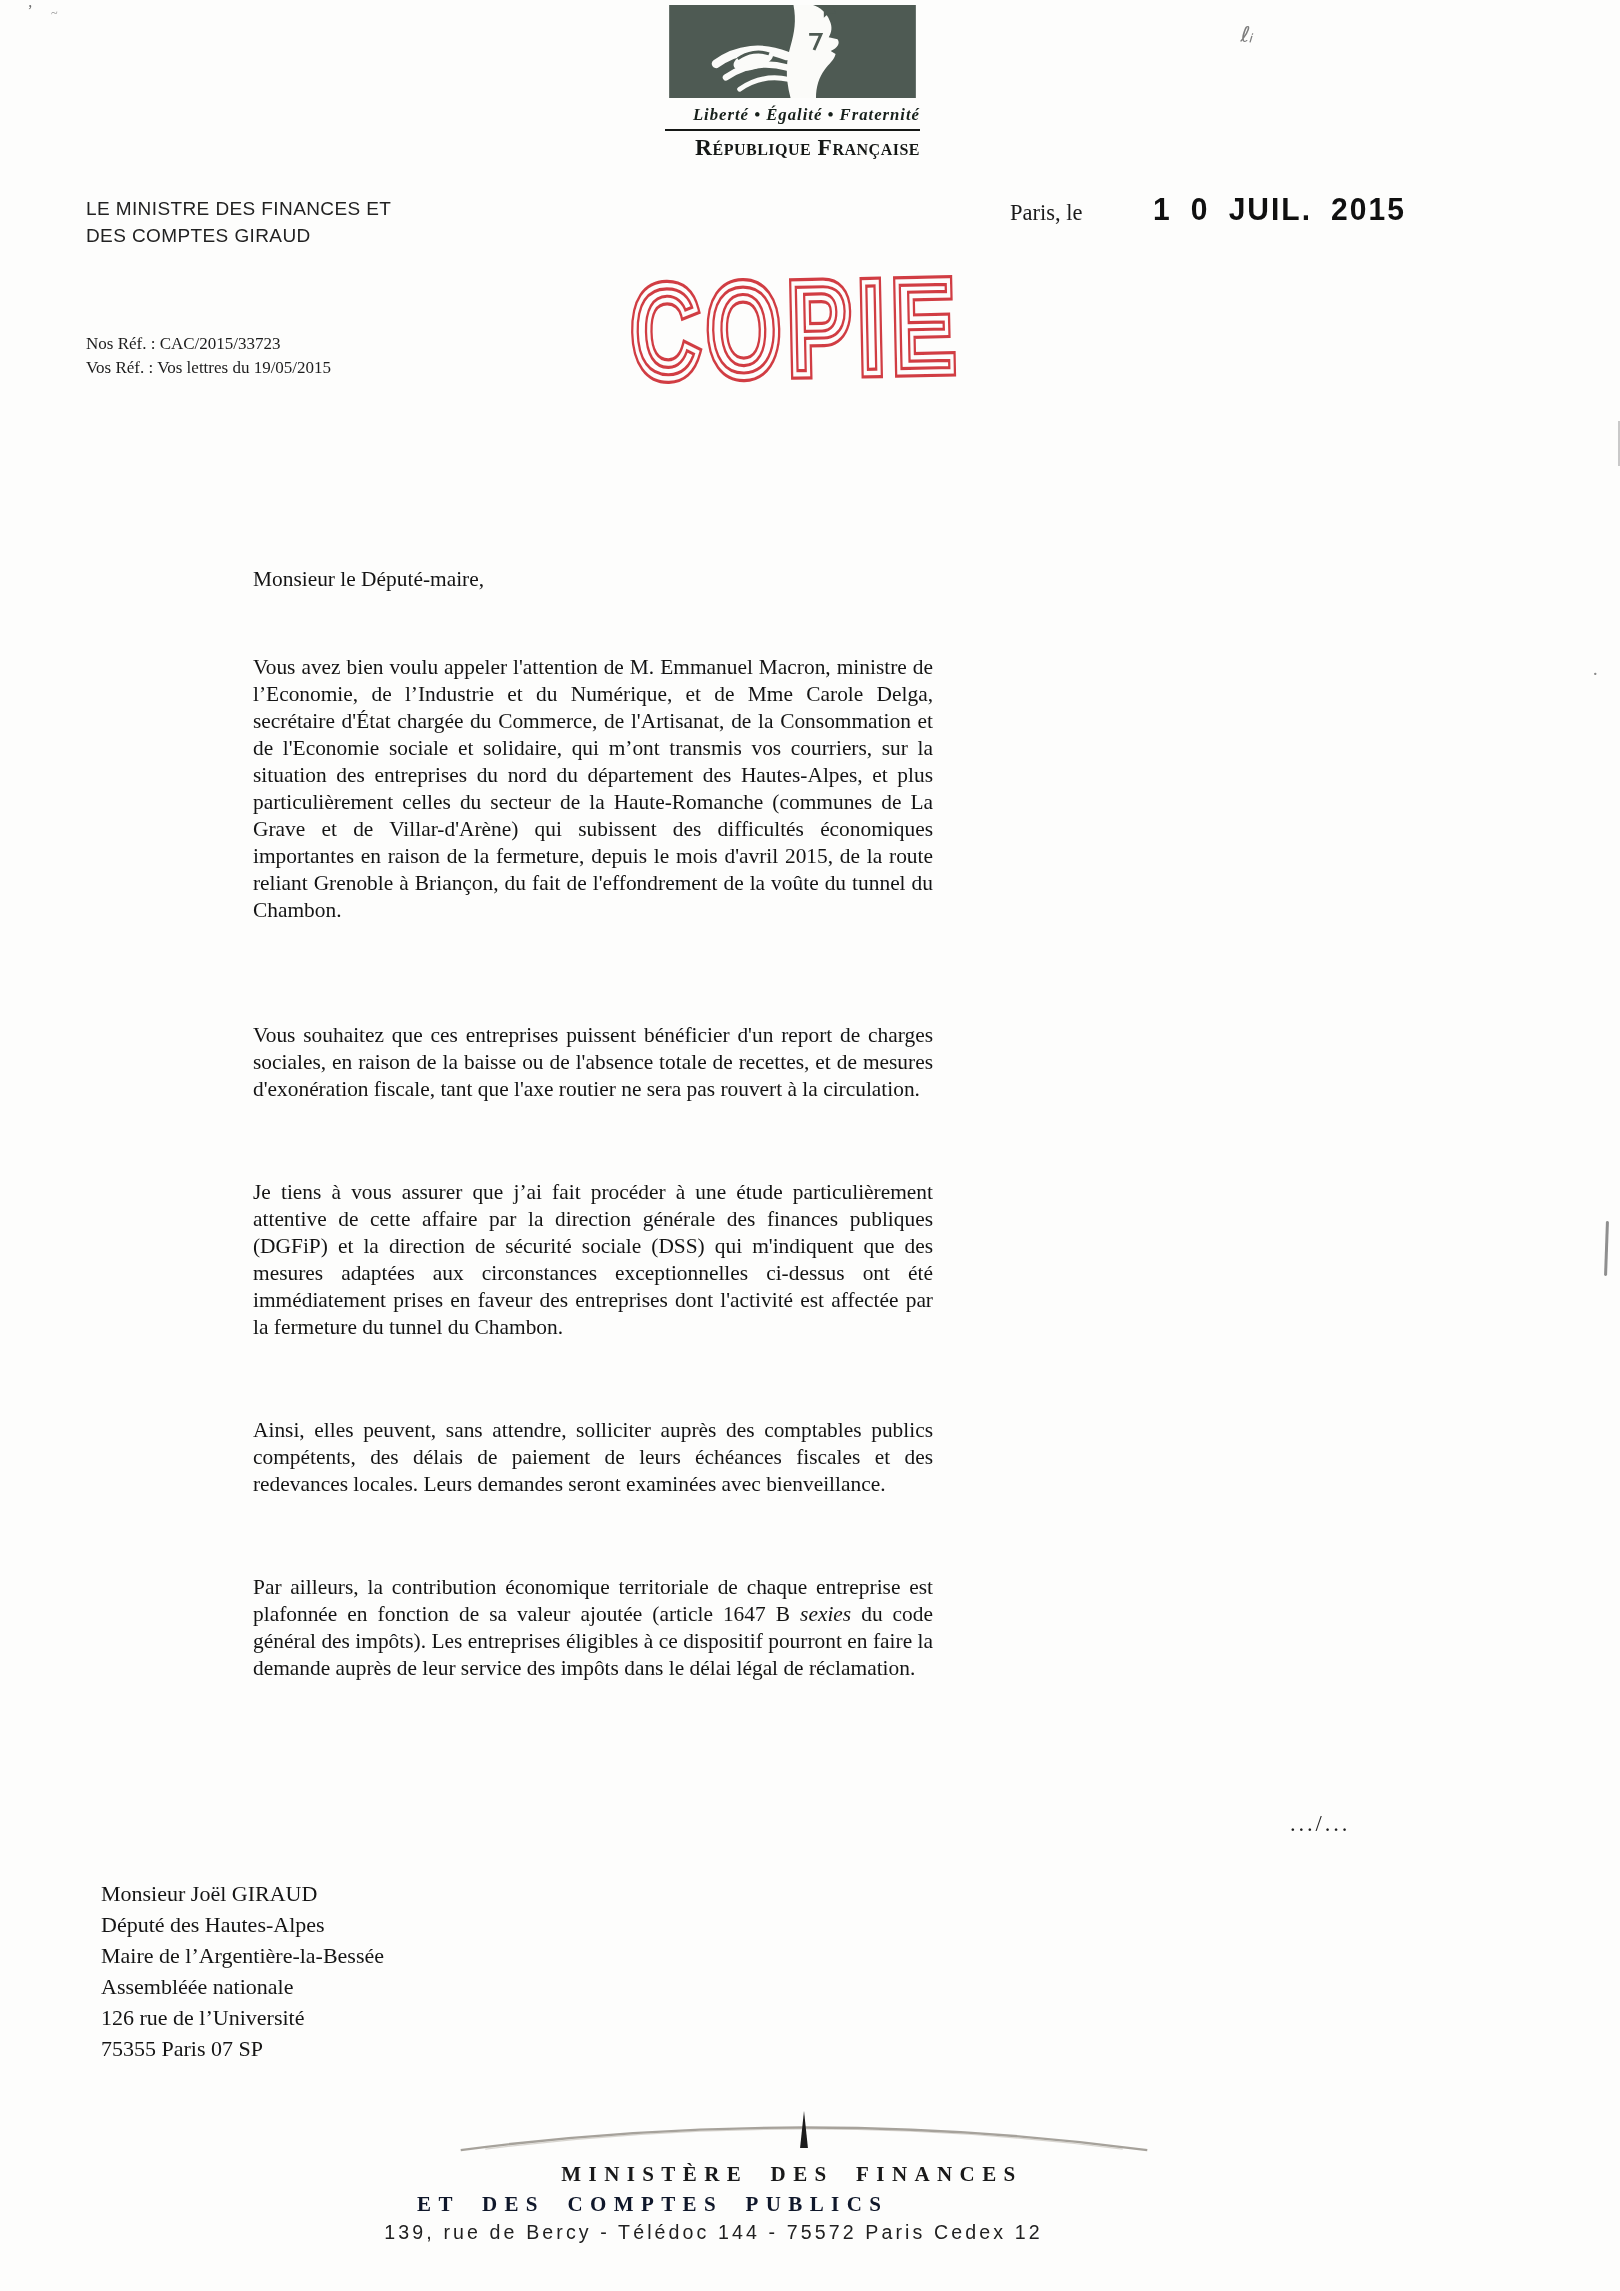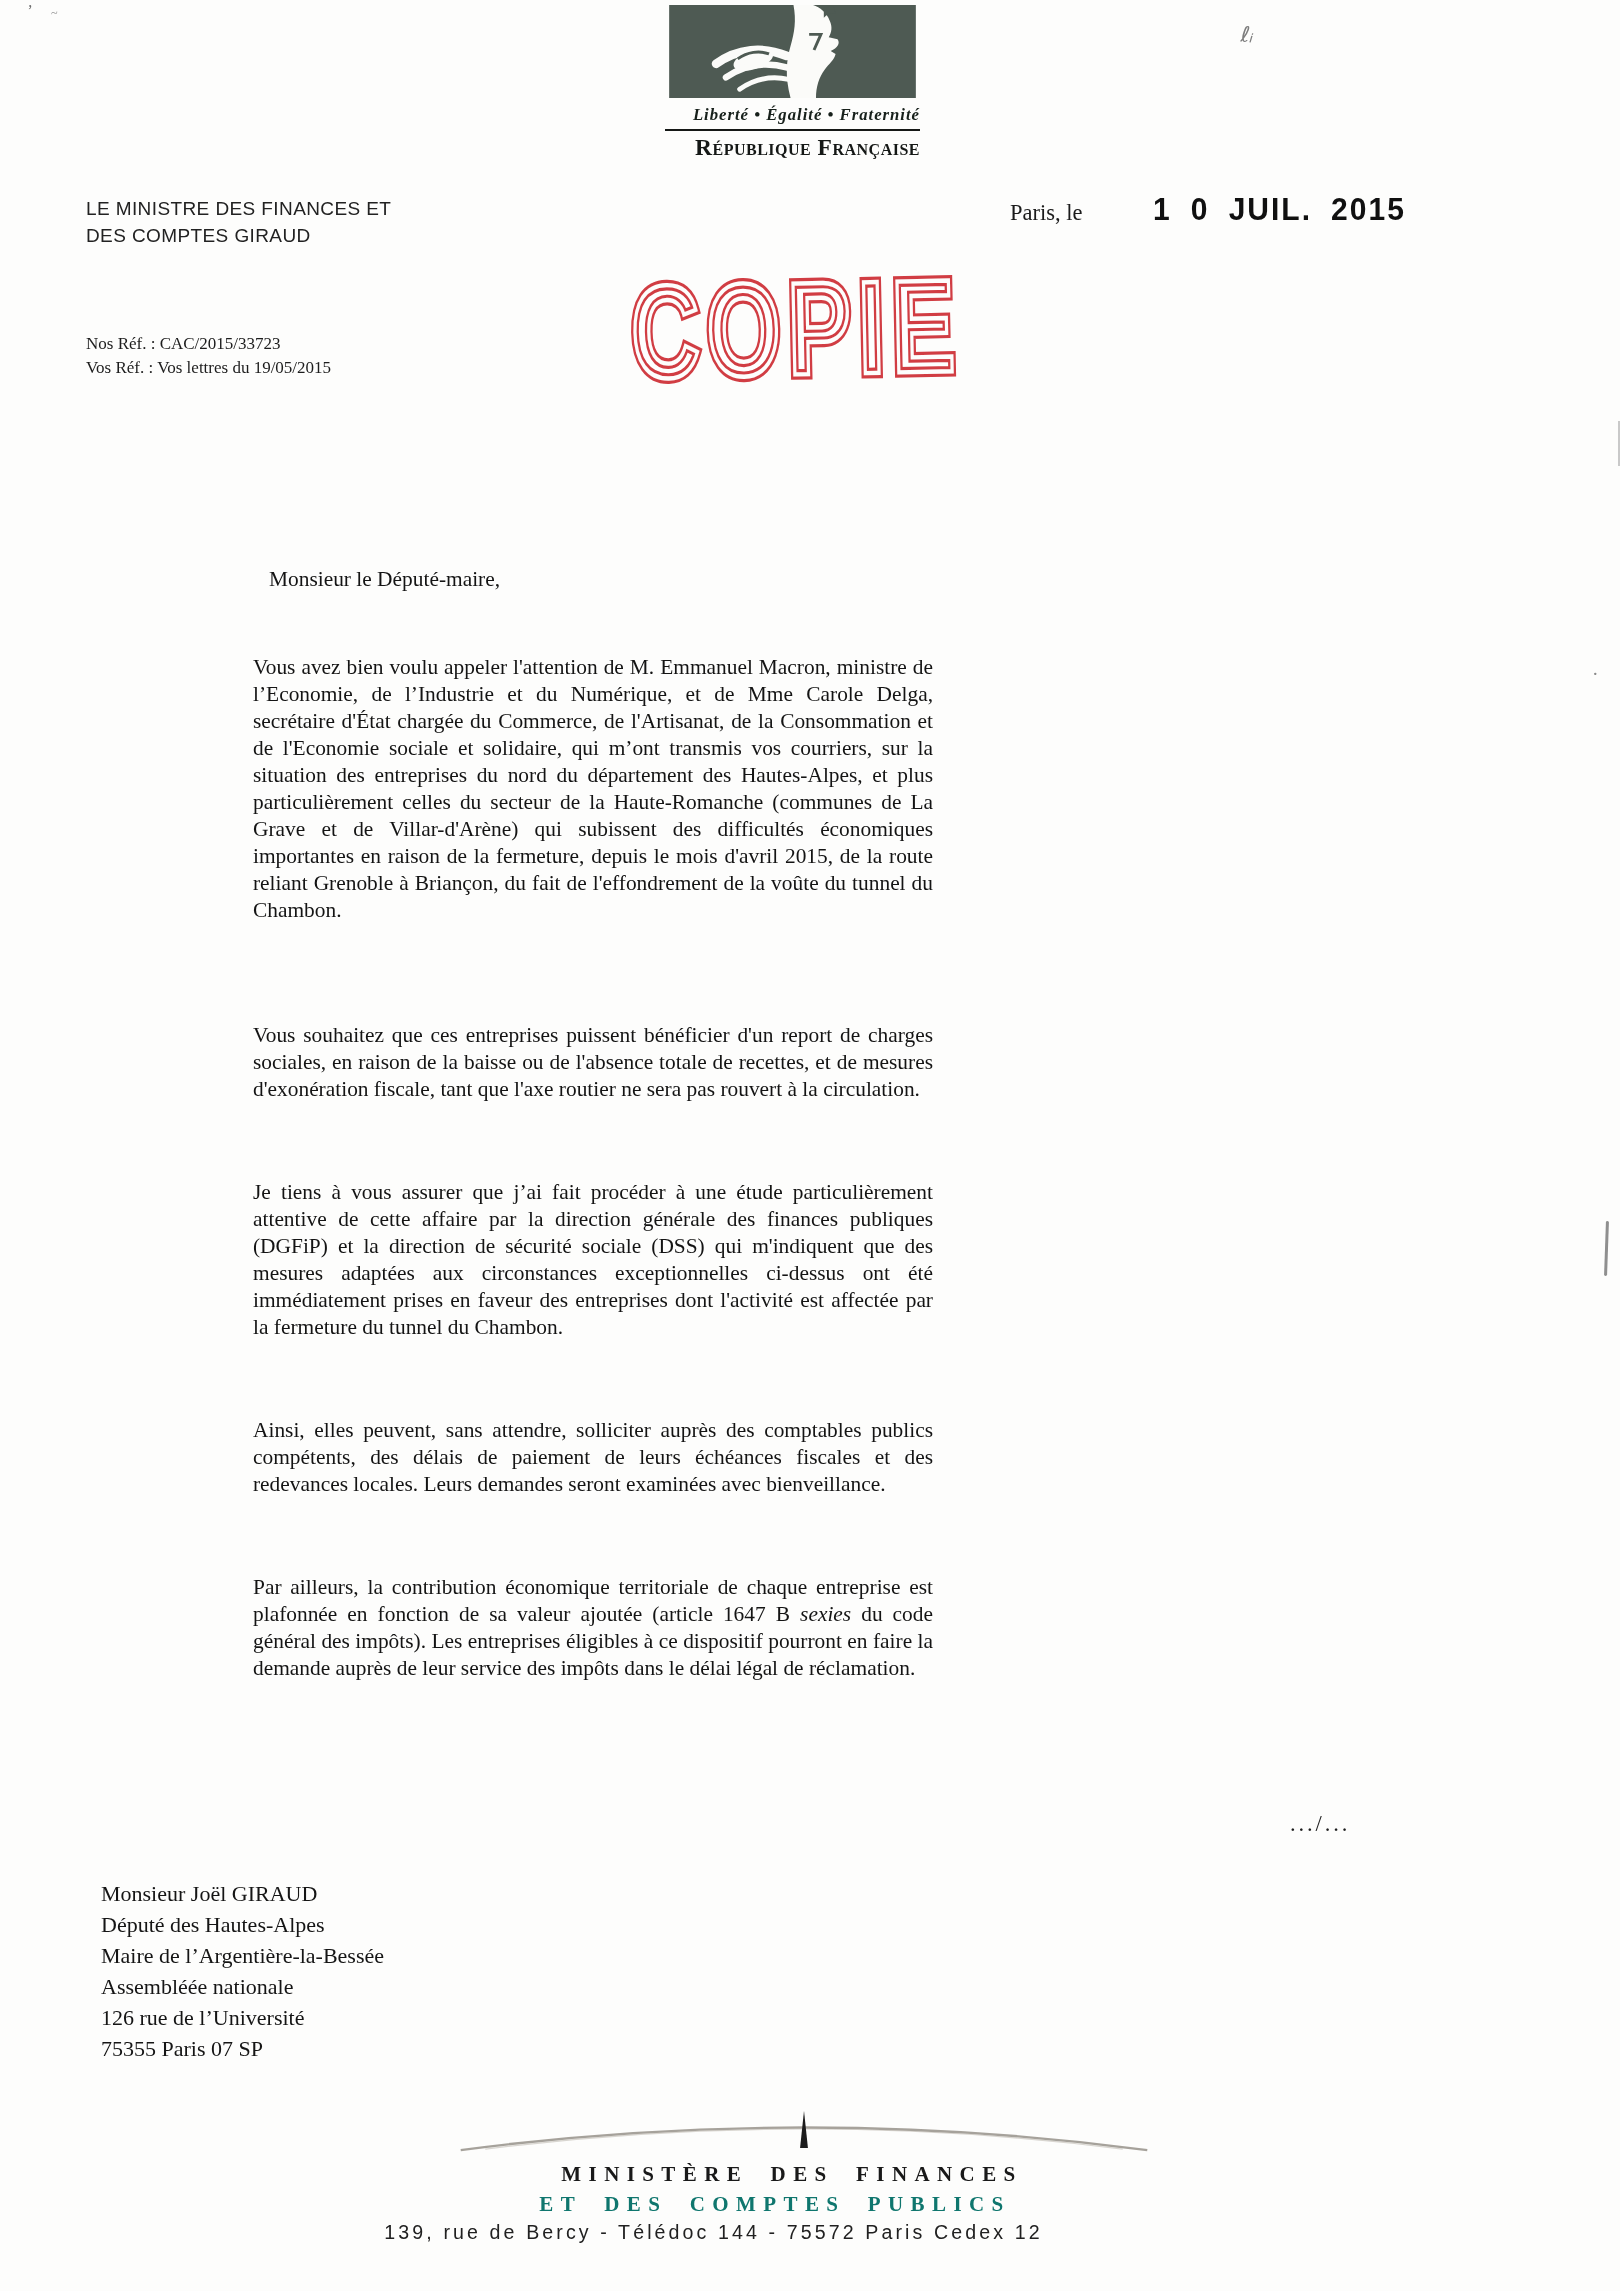--- a/index.html
+++ b/index.html
@@ -84,21 +84,21 @@
   .copie .l2 { color:transparent; -webkit-text-stroke: 4.4px #fdfdfc; }
 
   
   .letter-body {
     position: absolute; left: 253px; top: 566px; width: 680px;
     font-size: 21.4px;
     line-height: 27px;
     color:#141414;
   }
   .letter-body p { margin: 0 0 76px 0; text-align: justify; }
-  .letter-body p.salutation { text-align: left; margin-bottom: 61px; margin-left: 16px; }
+  .letter-body p.salutation { text-align: left; margin-bottom: 61px; }
   .letter-body p.first { margin-bottom: 98px; }
   .letter-body .it { font-style: italic; }
 
   .continuation {
     position: absolute; left: 1290px; top: 1811px;
     font: 400 22.5px "Liberation Serif", serif;
     letter-spacing: 2.9px;
   }
 
   .recipient {
@@ -114,25 +114,24 @@
     position: absolute; left: 434px; top: 2162px; width: 716px;
     text-align: center;
     font: 700 21px "Liberation Serif", serif;
     letter-spacing: 7.4px;
     word-spacing: 9.8px;
     color:#191919;
     white-space: nowrap;
   }
   .ministry-2 {
     position: absolute; left: 417px; top: 2192px; width: 716px;
-    text-align: center;
     font: 700 21px "Liberation Serif", serif;
     letter-spacing: 7.4px;
     word-spacing: 9.8px;
-    color:#0f766e;
+    color:#0f172a;
     white-space: nowrap;
   }
   .footer-address {
     position: absolute; left: 333px; top: 2221px; width: 761px;
     text-align: center;
     font: 400 19.6px "Liberation Sans", sans-serif;
     letter-spacing: 3.1px;
     color:#212121;
     white-space: nowrap;
   }

